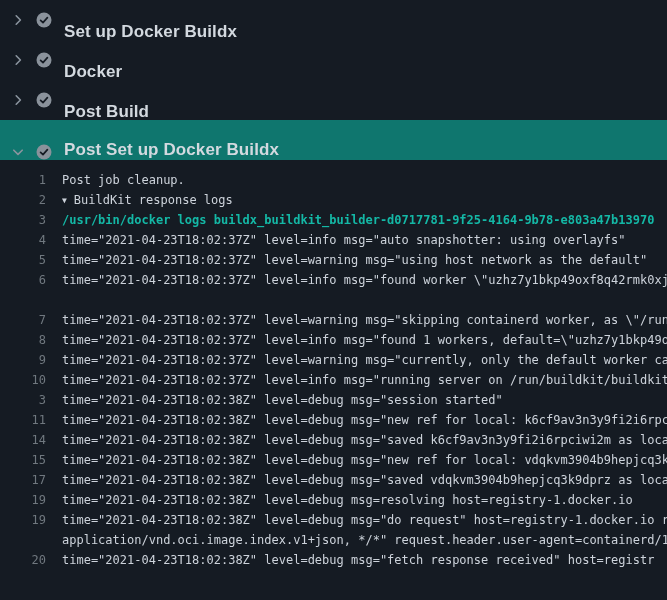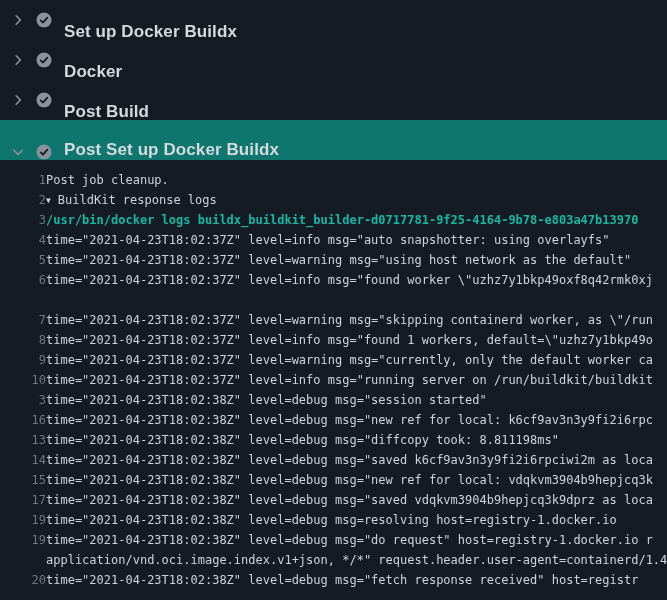--- a/index.html
+++ b/index.html
@@ -36,21 +36,21 @@
     font-size: 12px; line-height: 20px;
   }
   .row { display: flex; height: 20px; white-space: pre; overflow: hidden; }
   .num {
     width: 46px; flex: none;
     text-align: right;
     color: #70787f;
     cursor: pointer;
     user-select: none;
   }
-  .txt { color: #cdd3db; flex: none; }
+  .txt { margin-left: 16px; color: #cdd3db; flex: none; }
   .row.command .txt { color: #14b8a6; font-weight: 700; }
   .tri {
     display: inline-block;
     font-size: 8px;
     transform: translateY(-1px);
     margin-right: 7px;
     color: #cdd3db;
   }
 </style>
 </head>
@@ -177,28 +177,24 @@
       <span class="num">10</span>
       <span class="txt">time="2021-04-23T18:02:37Z" level=info msg="running server on /run/buildkit/buildkit</span>
     </div>
 
     <div class="row">
       <span class="num">3</span>
       <span class="txt">time="2021-04-23T18:02:38Z" level=debug msg="session started"</span>
     </div>
 
     <div class="row">
-      <span class="num">16</span>
+      <span class="num">11</span>
       <span class="txt">time="2021-04-23T18:02:38Z" level=debug msg="new ref for local: k6cf9av3n3y9fi2i6rpc</span>
     </div>
 
-    <div class="row">
-      <span class="num">13</span>
-      <span class="txt">time="2021-04-23T18:02:38Z" level=debug msg="diffcopy took: 8.811198ms"</span>
-    </div>
 
     <div class="row">
       <span class="num">14</span>
       <span class="txt">time="2021-04-23T18:02:38Z" level=debug msg="saved k6cf9av3n3y9fi2i6rpciwi2m as loca</span>
     </div>
 
     <div class="row">
       <span class="num">15</span>
       <span class="txt">time="2021-04-23T18:02:38Z" level=debug msg="new ref for local: vdqkvm3904b9hepjcq3k</span>
     </div>

